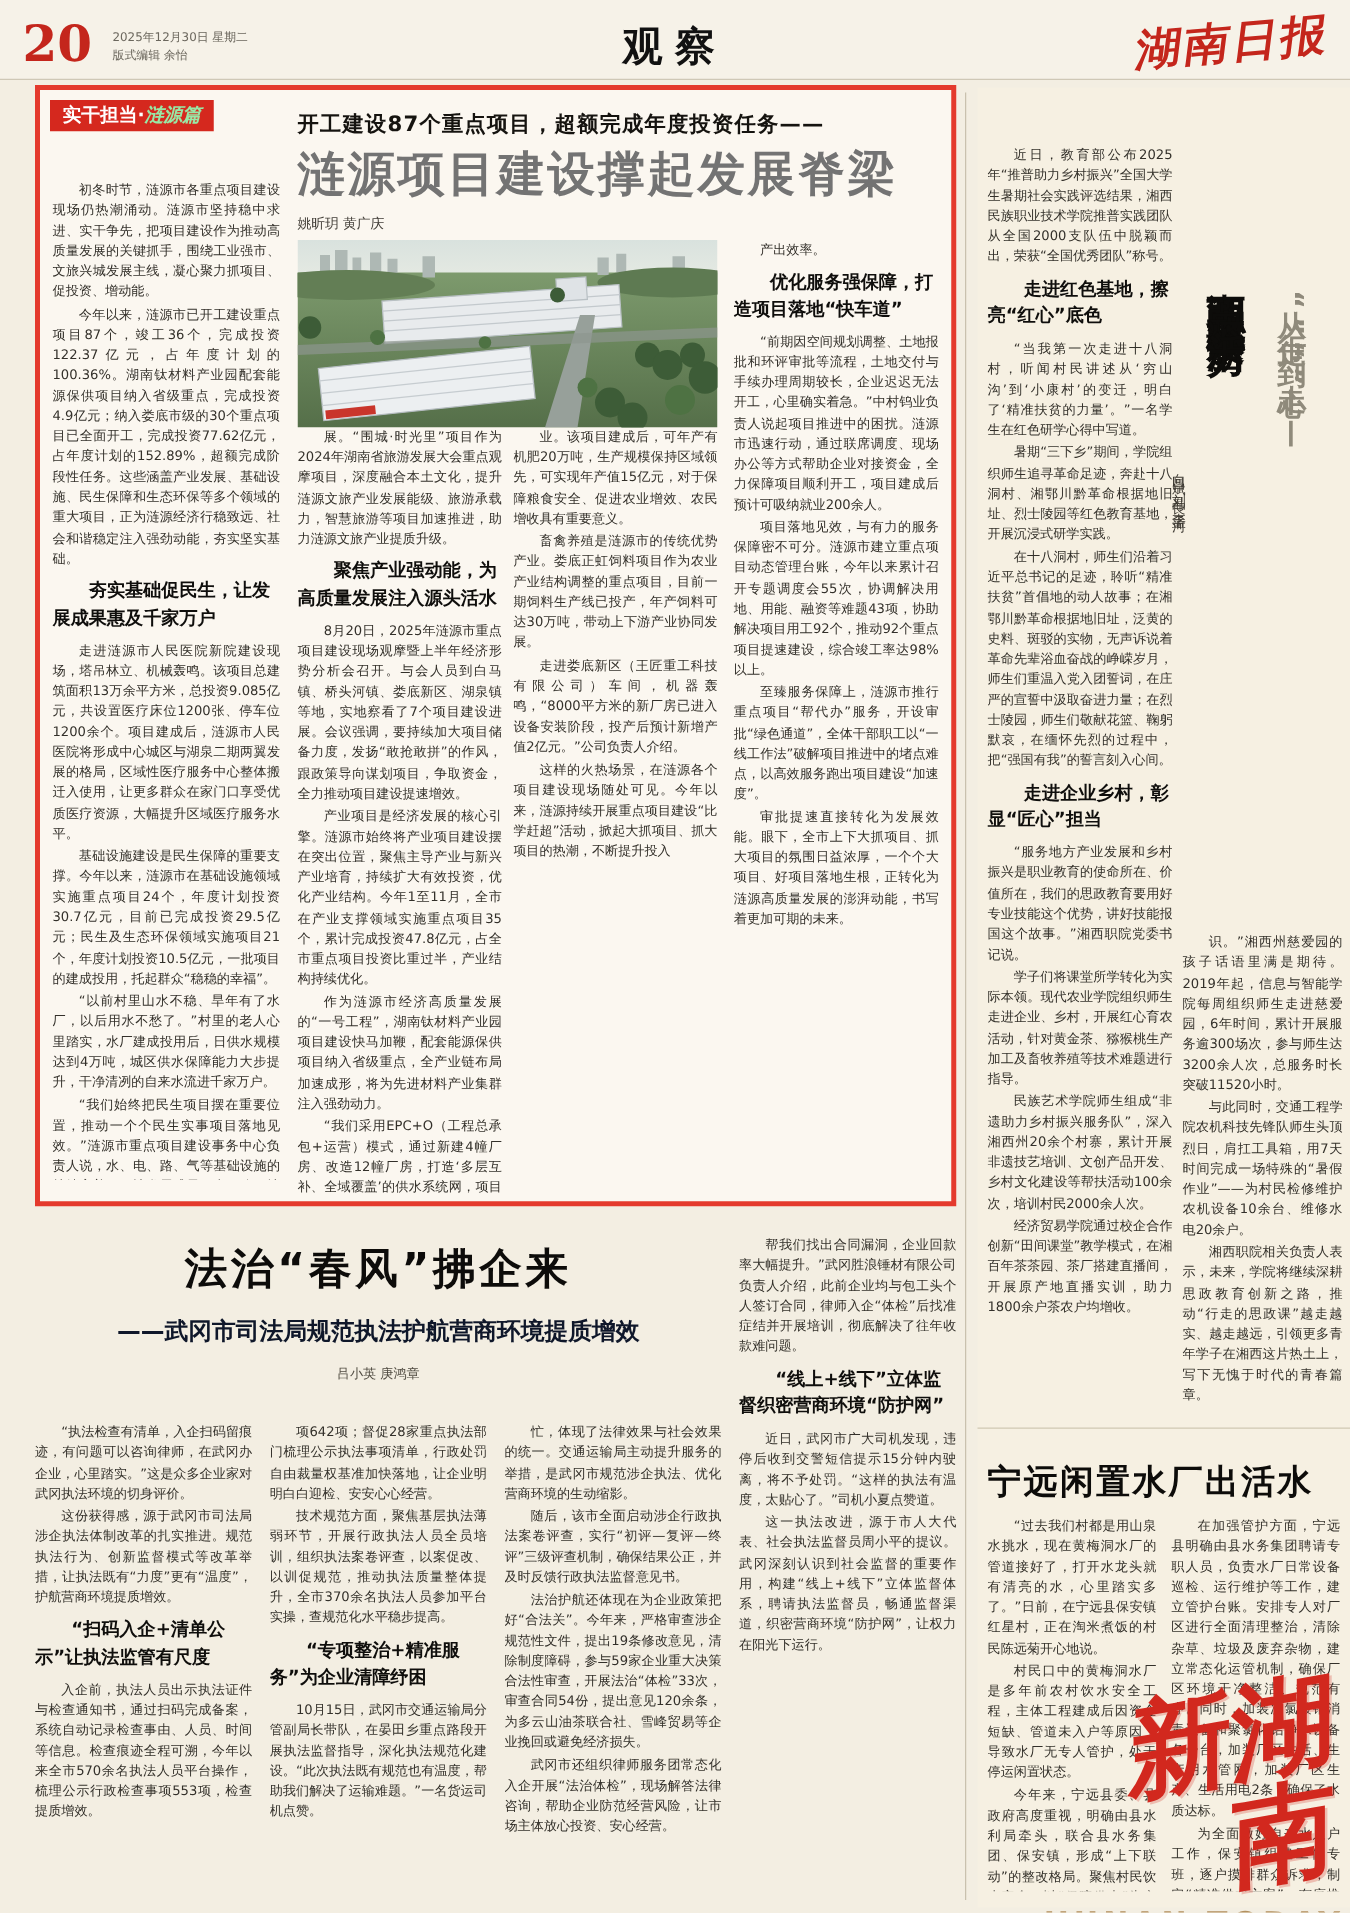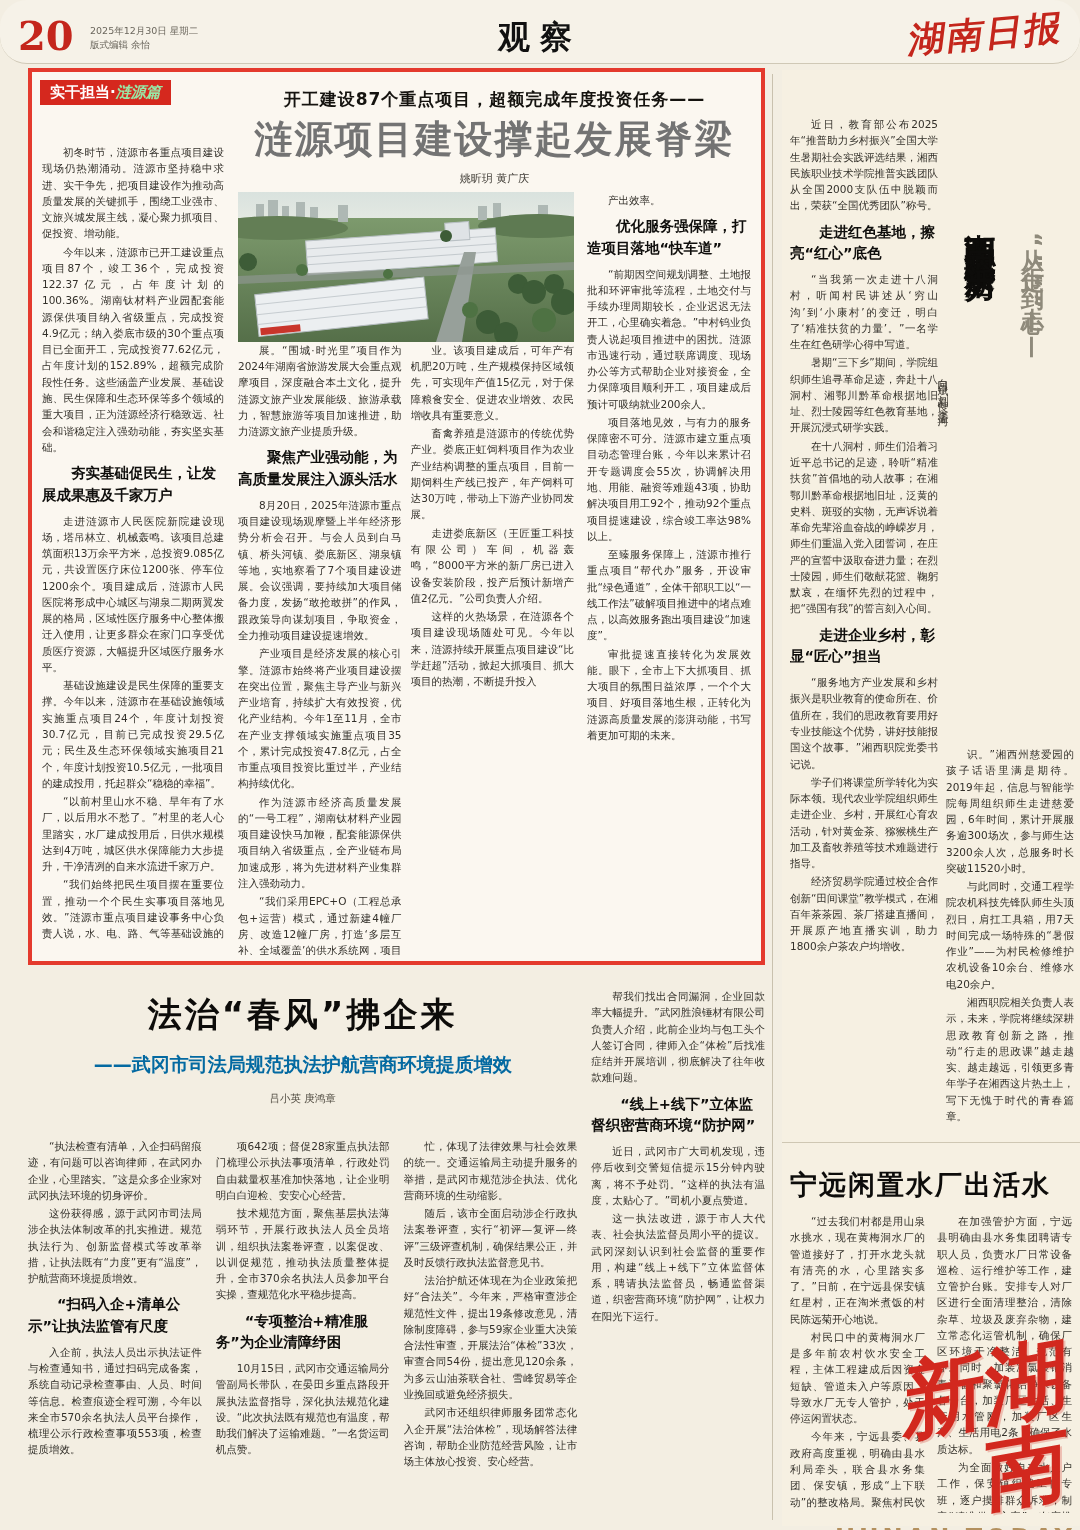--- a/index.html
+++ b/index.html
@@ -4,53 +4,53 @@
 <style>
   * { box-sizing: border-box; }
   html,body { margin:0; padding:0; }
   body {
     width:1080px; height:1530px; position:relative;
     background:#f3eee2;
     font-family:"DejaVu Sans","Liberation Sans",sans-serif;
     color:#2b2822; overflow:hidden;
   }
   
-  .masthead { position:absolute; left:0; top:0; width:1080px; height:64px; background:#f6f2e8; border-bottom:1px solid #cfc8b6;border-radius:27px; }
+  .masthead { position:absolute; left:0; top:0; width:1080px; height:64px; background:#f6f2e8; border-bottom:1px solid #cfc8b6; }
   .page-num { position:absolute; left:18px; top:16px; font-family:"DejaVu Serif","Liberation Serif",serif; font-size:40px; font-weight:bold; color:#c4261c; line-height:1; }
   .date-block { position:absolute; left:90px; top:24px; font-size:9.5px; color:#6b675d; line-height:1.5; }
   .section-title { position:absolute; left:0; right:0; top:16px; text-align:center; font-size:32px; font-weight:900; letter-spacing:10px; color:#111; }
   .paper-logo { position:absolute; right:18px; top:10px; font-family:"DejaVu Serif","Liberation Serif",serif; font-size:36px; font-weight:900; color:#c4261c; transform:skewX(-12deg) rotate(-5deg); letter-spacing:2px; }
   
   .red-box { position:absolute; left:28px; top:68px; width:737px; height:897px; border:4px solid #e43a2d; background:#fbf7f0; }
   .red-box-inner { position:relative; width:100%; height:100%; padding:10px 10px 6px 10px; overflow:hidden; }
   .badge { position:absolute; left:8px; top:8px; background:#d5281e; color:#fff; font-size:15px; font-weight:bold; padding:3px 10px 4px 10px; line-height:1.2; }
   .badge .script { color:#98e8a6; font-style:italic; font-family:"DejaVu Serif","Liberation Serif",serif; font-weight:900; }
   .box-row { display:flex; height:100%; }
   .colA { width:182px; flex:none; margin-top:62px; height:800px; overflow:hidden; }
   .box-right { flex:1; padding-left:14px; display:flex; flex-direction:column; }
-  .head-block { text-align:center; padding-top:6px; }
+  .head-block { padding-top:6px; }
   .kicker { font-size:17px; font-weight:bold; color:#15130f; letter-spacing:1px; }
   .main-headline { font-size:38px; font-weight:900; color:#737373; letter-spacing:2px; margin-top:8px; line-height:1.1; }
   .main-byline { font-size:11px; color:#44403a; margin-top:10px; margin-bottom:6px; }
   .row2 { display:flex; flex:1; min-height:0; }
   .mid { width:336px; flex:none; display:flex; flex-direction:column; }
   .photo { width:100%; height:150px; flex:none; }
   .photo svg { display:block; width:100%; height:100%; }
   .caption { font-size:10px; color:#3a362e; padding:4px 2px 6px 2px; }
   .midcols { display:flex; gap:9px; flex:1; min-height:0; overflow:hidden; }
   .midcols > div { flex:1; overflow:hidden; }
   .colD { flex:1; padding-left:13px; overflow:hidden; }
   
   .body-p { font-size:10.5px; line-height:1.55; text-align:justify; text-indent:2em; margin:0 0 2px 0; color:#33302a; }
   .sub-head { font-size:14.5px; font-weight:bold; line-height:1.5; margin:8px 0 6px 0; color:#0f0e0c; text-indent:2em; }
   
   .law { position:absolute; left:28px; top:988px; width:737px; height:535px; display:grid; grid-template-columns:1fr 1fr 1fr 1fr; grid-template-rows:150px 1fr; column-gap:14px; overflow:hidden; }
   .law-head { grid-column:1/4; grid-row:1; text-align:center; padding-top:4px; }
   .law-title { font-size:34px; font-weight:900; letter-spacing:3px; color:#0d0c0a; }
-  .law-sub { font-size:19px; font-weight:bold; margin-top:14px; color:#0369a1; }
+  .law-sub { font-size:19px; font-weight:bold; margin-top:14px; color:#0f172a; }
   .law-byline { font-size:10.5px; color:#514c42; margin-top:14px; }
   .law-col { grid-row:2; overflow:hidden; }
   .law-col4 { grid-column:4; grid-row:1/3; overflow:hidden; }
   
   .v-divider { position:absolute; left:772px; top:74px; width:1px; height:1446px; background:#c9c1ae; }
   .right-rail { position:absolute; left:782px; top:70px; width:298px; height:1456px; background:#f6f0e2; }
   .xjz { position:absolute; left:0; top:0; width:100%; height:1072px; }
   .xjz-left { position:absolute; left:8px; top:46px; width:148px; height:1012px; overflow:hidden; }
   .xjz-right-text { position:absolute; left:164px; top:676px; width:128px; height:382px; overflow:hidden; }
   .v-byline { position:absolute; left:152px; top:300px; height:230px; writing-mode:vertical-rl; font-size:11px; color:#3c3831; letter-spacing:3px; }
@@ -238,20 +238,21 @@
   <div class="xjz">
     <div class="xjz-left">
         <p class="body-p">近日，教育部公布2025年“推普助力乡村振兴”全国大学生暑期社会实践评选结果，湘西民族职业技术学院推普实践团队从全国2000支队伍中脱颖而出，荣获“全国优秀团队”称号。</p>
         <h4 class="sub-head">走进红色基地，擦亮“红心”底色</h4>
         <p class="body-p">“当我第一次走进十八洞村，听闻村民讲述从‘穷山沟’到‘小康村’的变迁，明白了‘精准扶贫的力量’。”一名学生在红色研学心得中写道。</p>
         <p class="body-p">暑期“三下乡”期间，学院组织师生追寻革命足迹，奔赴十八洞村、湘鄂川黔革命根据地旧址、烈士陵园等红色教育基地，开展沉浸式研学实践。</p>
         <p class="body-p">在十八洞村，师生们沿着习近平总书记的足迹，聆听“精准扶贫”首倡地的动人故事；在湘鄂川黔革命根据地旧址，泛黄的史料、斑驳的实物，无声诉说着革命先辈浴血奋战的峥嵘岁月，师生们重温入党入团誓词，在庄严的宣誓中汲取奋进力量；在烈士陵园，师生们敬献花篮、鞠躬默哀，在缅怀先烈的过程中，把“强国有我”的誓言刻入心间。</p>
         <h4 class="sub-head">走进企业乡村，彰显“匠心”担当</h4>
         <p class="body-p">“服务地方产业发展和乡村振兴是职业教育的使命所在、价值所在，我们的思政教育要用好专业技能这个优势，讲好技能报国这个故事。”湘西职院党委书记说。</p>
         <p class="body-p">学子们将课堂所学转化为实际本领。现代农业学院组织师生走进企业、乡村，开展红心育农活动，针对黄金茶、猕猴桃生产加工及畜牧养殖等技术难题进行指导。</p>
+        <p class="body-p">民族艺术学院师生组成“非遗助力乡村振兴服务队”，深入湘西州20余个村寨，累计开展非遗技艺培训、文创产品开发、乡村文化建设等帮扶活动100余次，培训村民2000余人次。</p>
         <p class="body-p">经济贸易学院通过校企合作创新“田间课堂”教学模式，在湘百年茶茶园、茶厂搭建直播间，开展原产地直播实训，助力1800余户茶农户均增收。</p>
       </div>
     <div class="v-byline">向昌斌 刘晶良 李孟河</div>
     <div class="v-title">湘西职院大思政课焕发新活力</div>
     <div class="v-kicker">从“行走”到“走心”——</div>
     <div class="xjz-right-text">
         <p class="body-p">识。”湘西州慈爱园的孩子话语里满是期待。2019年起，信息与智能学院每周组织师生走进慈爱园，6年时间，累计开展服务逾300场次，参与师生达3200余人次，总服务时长突破11520小时。</p>
         <p class="body-p">与此同时，交通工程学院农机科技先锋队师生头顶烈日，肩扛工具箱，用7天时间完成一场特殊的“暑假作业”——为村民检修维护农机设备10余台、维修水电20余户。</p>
         <p class="body-p">湘西职院相关负责人表示，未来，学院将继续深耕思政教育创新之路，推动“行走的思政课”越走越实、越走越远，引领更多青年学子在湘西这片热土上，写下无愧于时代的青春篇章。</p>
       </div>

